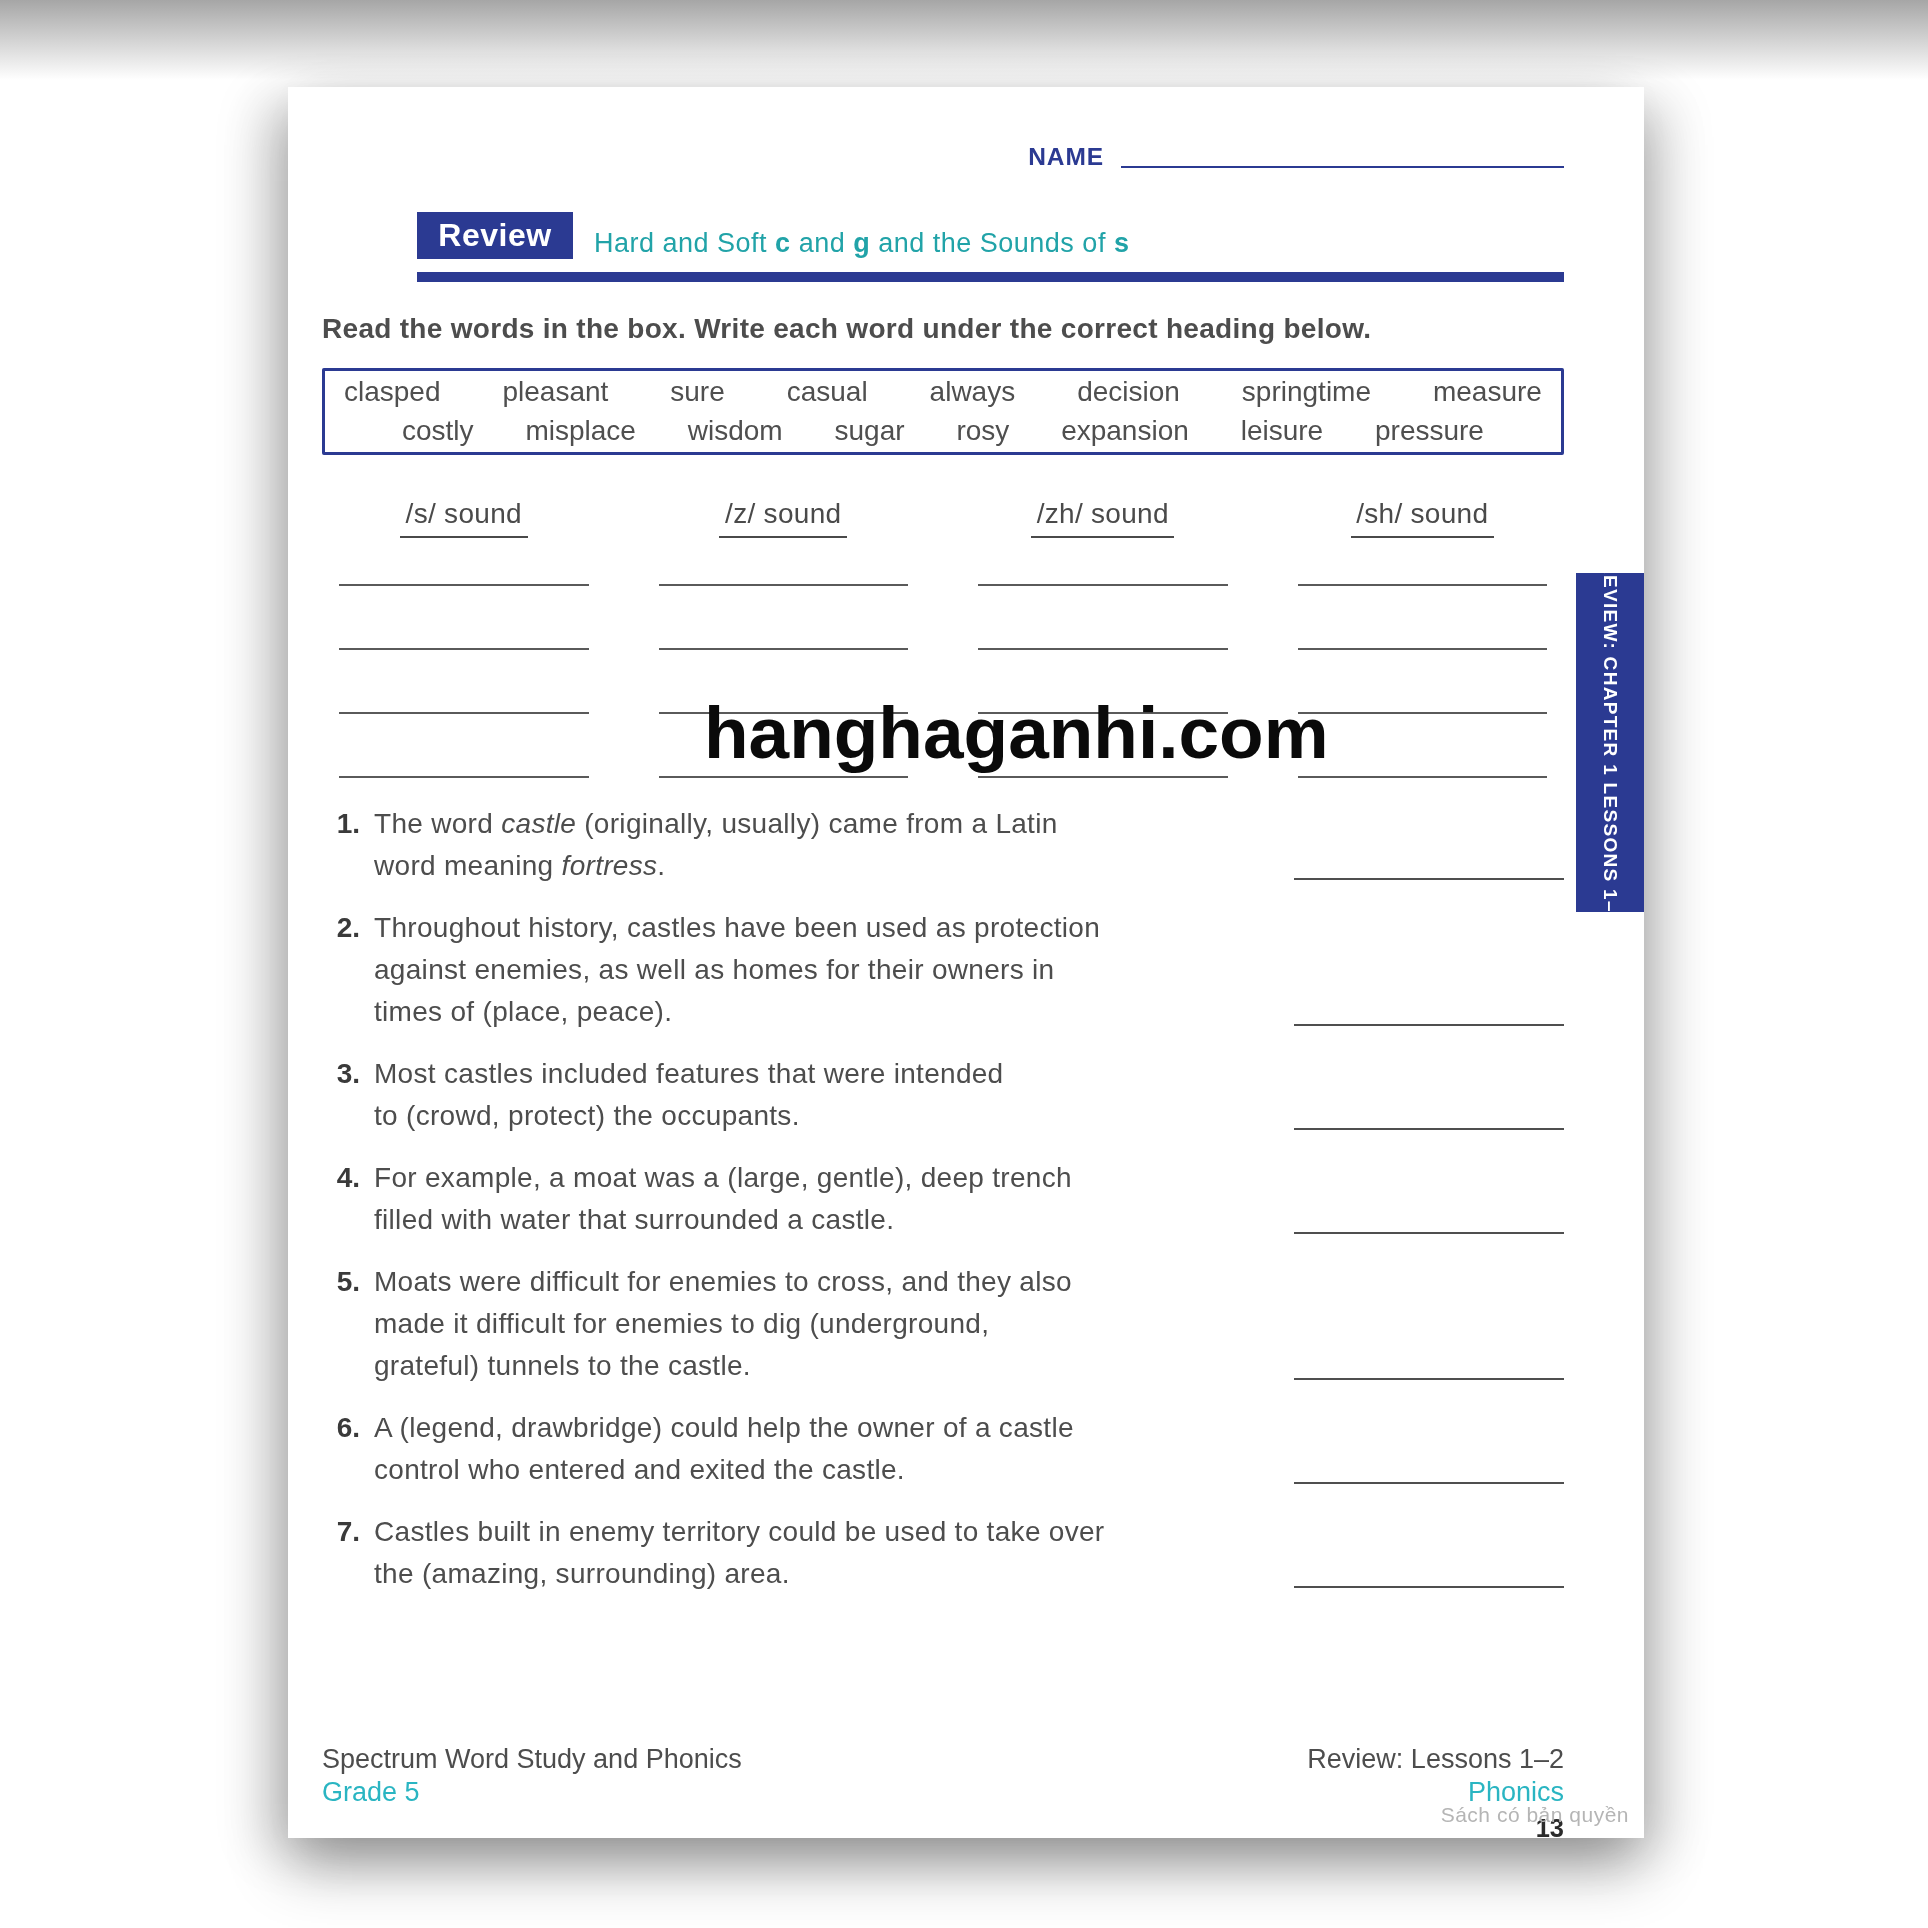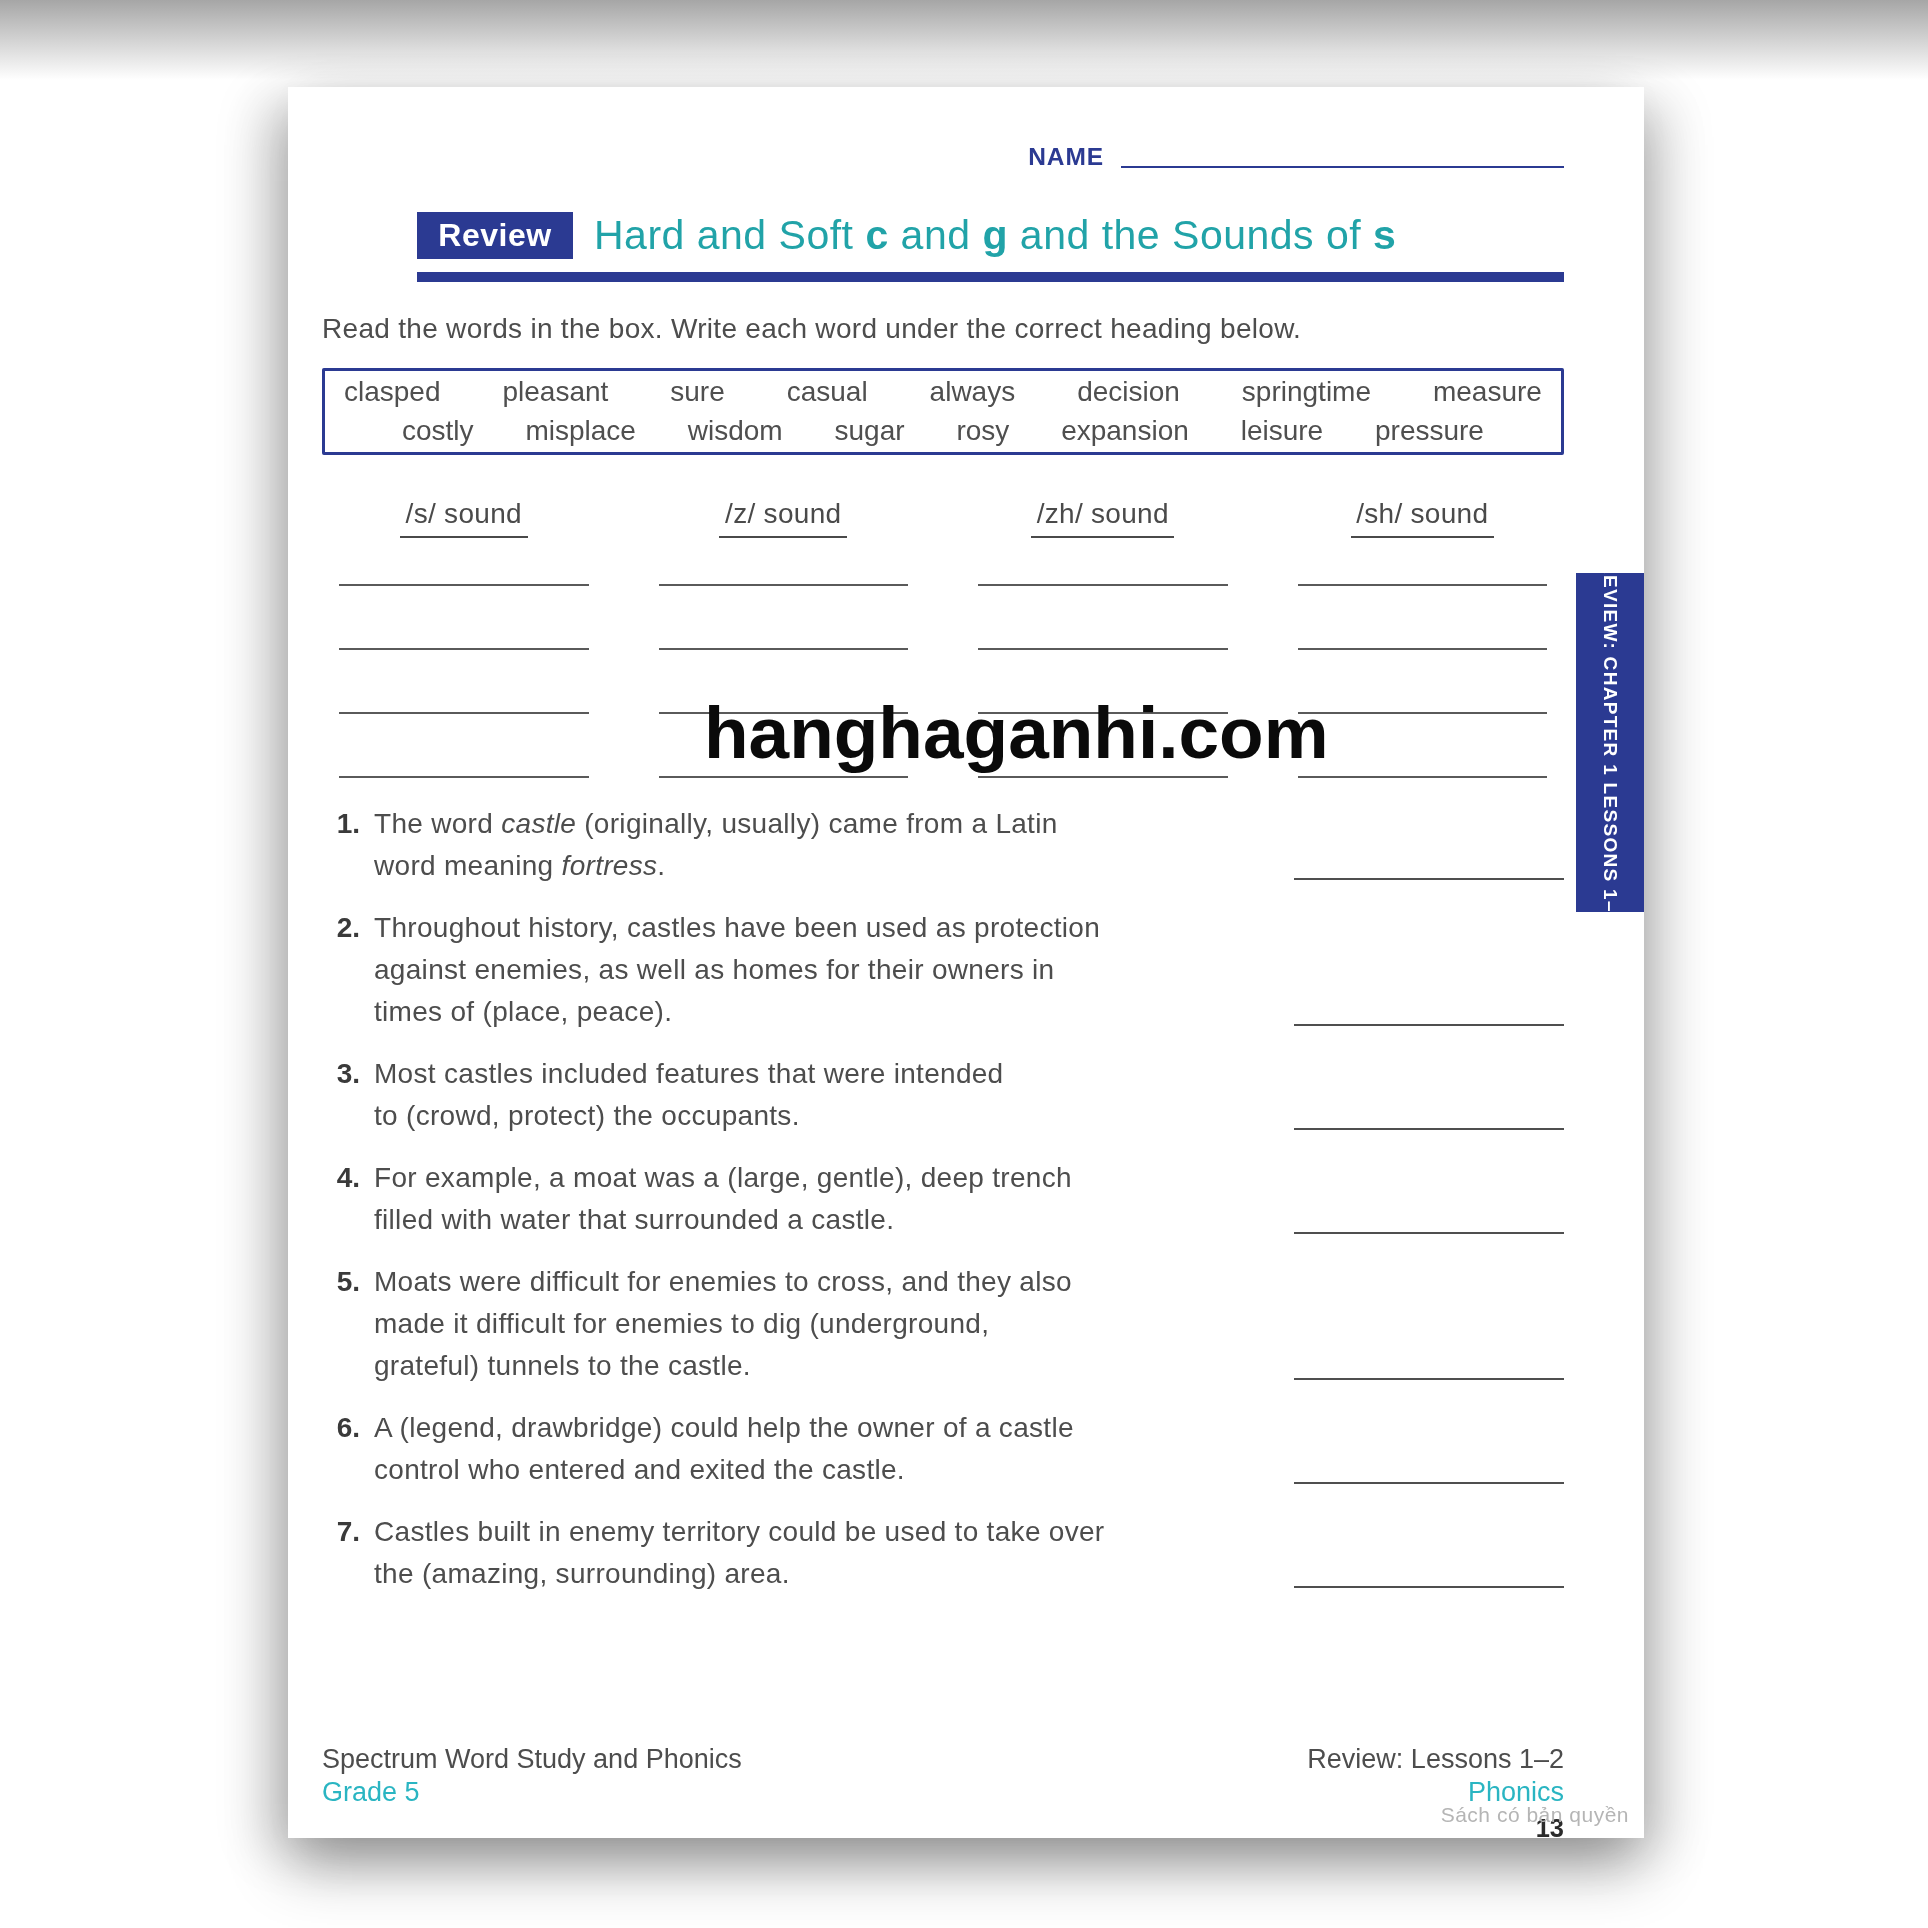--- a/index.html
+++ b/index.html
@@ -32,25 +32,25 @@
   .name-label{font-size:24.5px;font-weight:bold;color:var(--navy);letter-spacing:0.9px;}
   .name-line{width:443px;border-bottom:2.8px solid var(--navy);margin-left:17px;margin-bottom:2.8px;height:0;}
 
   
   .review-row{position:absolute;top:125px;left:129px;right:80px;display:flex;align-items:flex-end;}
   .badge{
     background:var(--navy);color:#fff;font-size:32px;font-weight:bold;
     width:156px;height:47px;display:flex;align-items:center;justify-content:center;
     letter-spacing:0.5px;flex:none;
   }
-  .lesson-title{font-size:41px;color:var(--teal);margin-left:21px;letter-spacing:0.5px;white-space:nowrap;}
+  .lesson-title{font-size:27px;color:var(--teal);margin-left:21px;letter-spacing:0.5px;white-space:nowrap;}
   .lesson-title .b{font-weight:bold;}
   .title-bar{position:absolute;top:185px;left:129px;width:1147px;height:10.4px;background:var(--navy);}
 
-  .instr1{position:absolute;top:226px;left:34px;right:80px;font-size:28px;letter-spacing:0.3px;}
+  .instr1{position:absolute;top:226px;left:34px;right:80px;font-size:28px;letter-spacing:0.3px;font-weight:bold;}
 
   
   .word-box{
     position:absolute;top:281px;left:34px;right:80px;height:87px;
     border:3.8px solid var(--navy);border-radius:1.9px;
     display:flex;flex-direction:column;justify-content:center;gap:6.6px;
     padding:5.6px 19px;font-size:28px;color:#4f4f4f;
   }
   .wb-row{display:flex;justify-content:space-between;}
   .wb-row.r2{padding:0 58px;gap:32px;}

